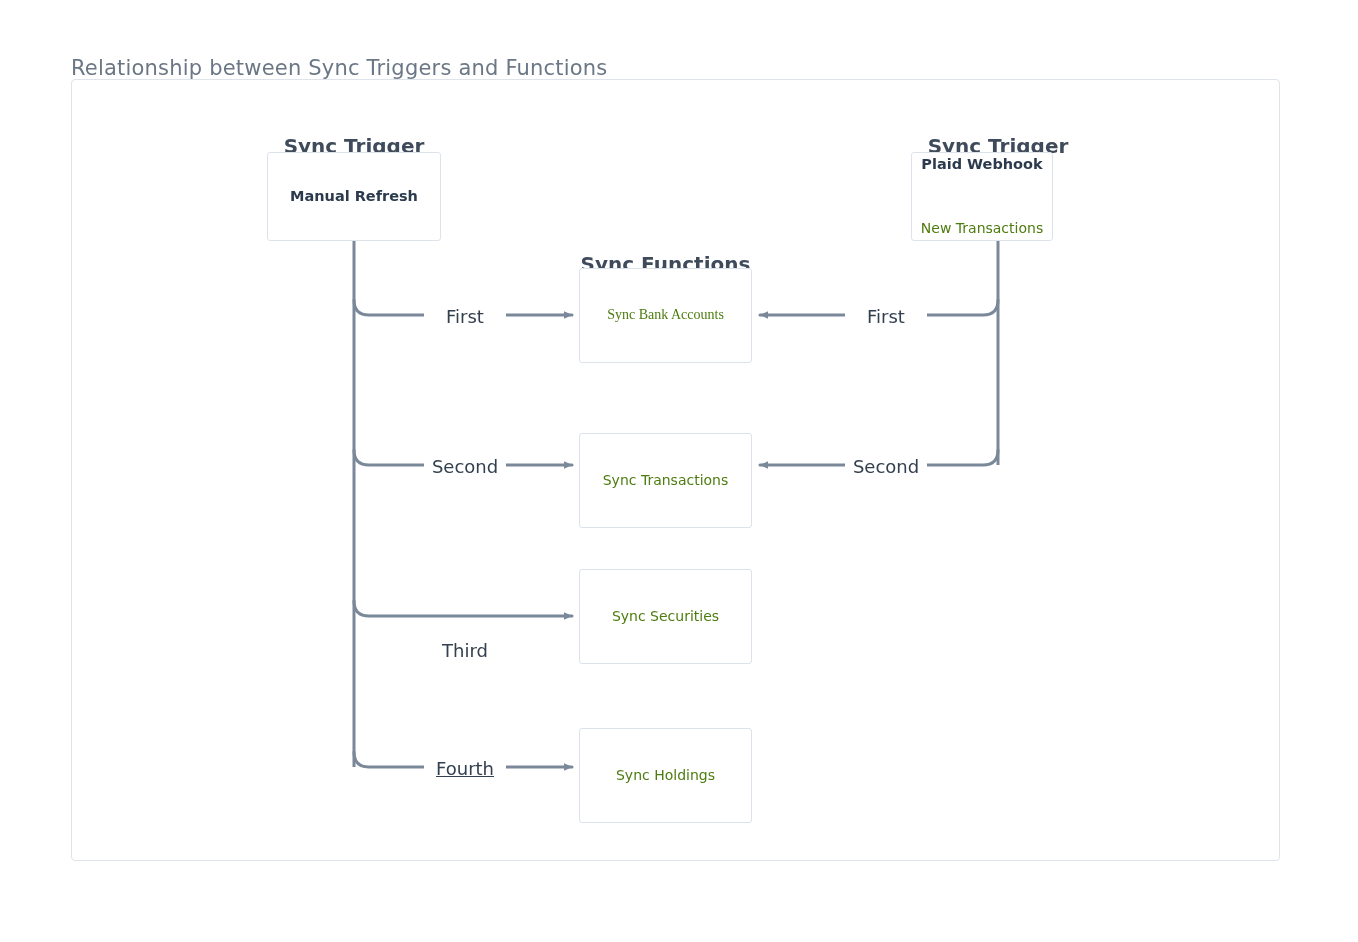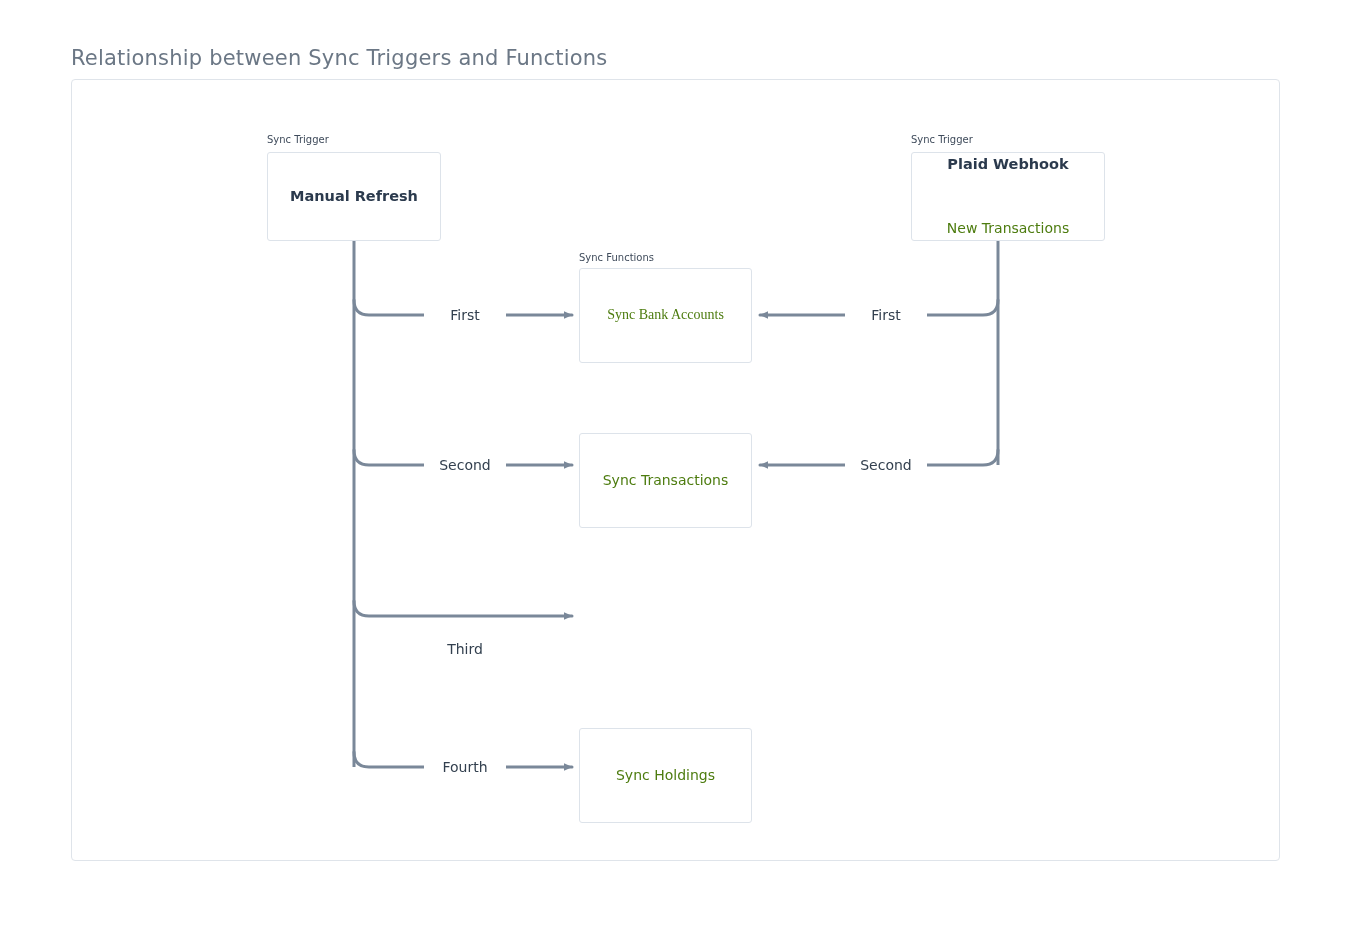--- a/index.html
+++ b/index.html
@@ -15,21 +15,21 @@
   #page {
     position: relative;
     width: 1358px;
     height: 942px;
     background: #ffffff;
   }
 
   #diagram-title {
     position: absolute;
     left: 71px;
-    top: 46px;
+    top: 56px;
     font-size: 21px;
     font-weight: 400;
     color: #6b7785;
     letter-spacing: 0.2px;
     white-space: nowrap;
   }
 
   #diagram-panel {
     position: absolute;
     left: 71px;
@@ -73,30 +73,30 @@
 
   .node-line {
     font-size: 14px;
     font-weight: 400;
     color: #4d7c0f;
     line-height: 1.45;
   }
 
   .cluster-label {
     position: absolute;
-    font-size: 10px;
-    font-weight: 400;
+    font-size: 20px;
+    font-weight: 700;
     color: #3f4b5b;
     white-space: nowrap;
-    text-align: left;
+    text-align: center;
   }
 
   .edge-label {
     position: absolute;
-    font-size: 14px;
+    font-size: 18px;
     font-weight: 400;
     color: #33404f;
     background: #ffffff;
     padding: 0 4px;
     white-space: nowrap;
     text-align: center;
     line-height: 1;
   }
 </style>
 </head>
@@ -141,43 +141,46 @@
   <div class="cluster-label" style="left:267px; top:134px; width:174px;">Sync Trigger</div>
 
   <div class="cluster-label" style="left:911px; top:134px; width:174px;">Sync Trigger</div>
 
   <div class="cluster-label" style="left:579px; top:252px; width:173px;">Sync Functions</div>
 
   <div class="node" style="left:267px; top:152px; width:174px; height:89px;text-align:right;">
     <div class="node-line-bold">Manual Refresh</div>
   </div>
 
-  <div class="node" style="left:911px; top:152px; width:194px; height:89px;gap:43px;">
+  <div class="node" style="left:911px; top:152px; width:142px; height:89px;gap:43px;">
     <div class="node-line-bold">Plaid Webhook</div>
     <div class="node-line">New Transactions</div>
   </div>
 
   <div class="node" style="left:579px; top:268px; width:173px; height:95px;font-family:Liberation Serif, serif;">
     <div class="node-line">Sync Bank Accounts</div>
   </div>
 
   <div class="node" style="left:579px; top:418px; width:173px; height:95px;margin-top:15px;">
     <div class="node-line">Sync Transactions</div>
   </div>
 
+  <div class="node" style="left:579px; top:569px; width:173px; height:95px;">
+    <div class="node-line">Sync Securities</div>
+  </div>
 
   <div class="node" style="left:579px; top:720px; width:173px; height:95px;margin-top:8px;">
     <div class="node-line">Sync Holdings</div>
   </div>
 
   <div class="edge-label" style="left:424px; top:308px; width:74px;">First</div>
 
   <div class="edge-label" style="left:424px; top:458px; width:74px;">Second</div>
 
   <div class="edge-label" style="left:424px; top:609px; width:74px;margin-top:33px;">Third</div>
 
-  <div class="edge-label" style="left:424px; top:760px; width:74px;">Fourth</div>
+  <div class="edge-label" style="left:424px; top:760px; width:74px;text-decoration:underline;">Fourth</div>
 
   <div class="edge-label" style="left:845px; top:308px; width:74px;">First</div>
 
   <div class="edge-label" style="left:845px; top:458px; width:74px;">Second</div>
 
 </div>
 
 </body></html>

